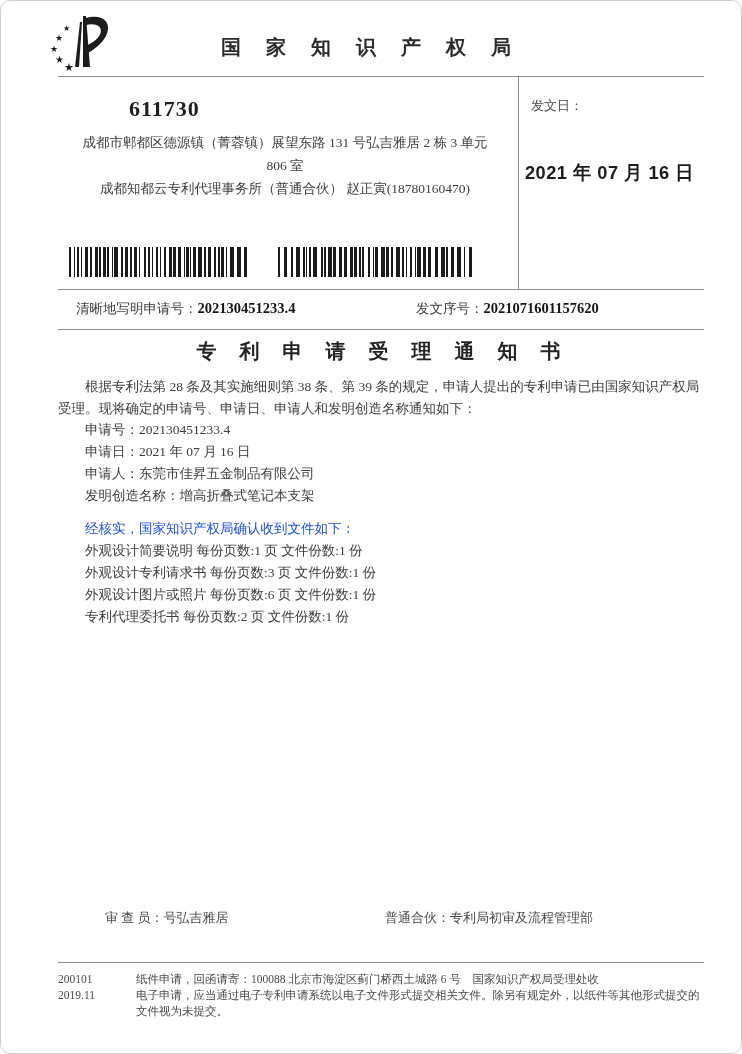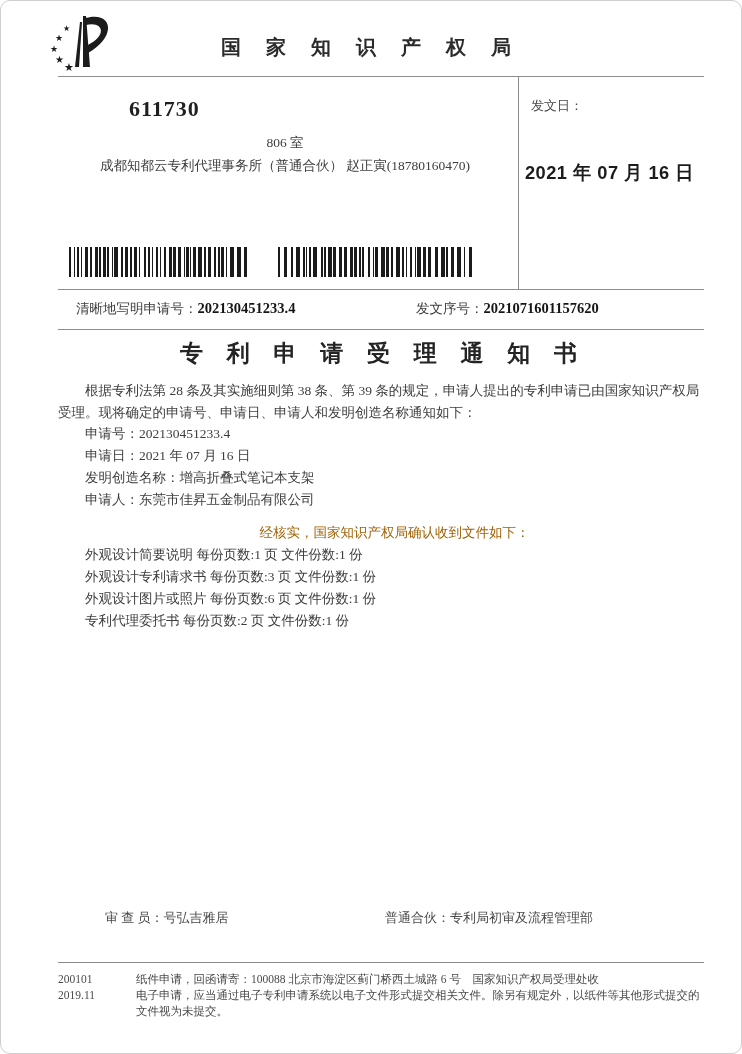--- a/index.html
+++ b/index.html
@@ -65,26 +65,26 @@
 
   
   .ref-row { position:absolute; top:299px; left:0; width:742px; font-size:13.5px; }
   .ref-app    { position:absolute; left:75px; }
   .ref-serial { position:absolute; left:415px;text-align:center; }
   .ref-row b  { font-size:14.5px; color:#161616; font-weight:bold; }
 
   
   .body-flow { position:absolute; top:335px; left:57px; width:646px; }
   .notice-title {
-    text-align:center; font-size:23px; font-weight:bold;
+    text-align:center; font-size:20px; font-weight:bold;
     letter-spacing:9px; color:#242424; margin:2px 0 11px 4px;
   }
   .intro { font-size:13.5px; line-height:21.5px; text-indent:2em; color:#3d3d3d; }
   .field-line, .doc-line { font-size:13.5px; line-height:22px; padding-left:2em; color:#3d3d3d; }
-  .confirm-line { font-size:13.5px; line-height:22px; padding-left:2em; margin-top:11px; color:#a16207;text-align:center; }
+  .confirm-line { font-size:13.5px; line-height:22px; padding-left:2em; margin-top:11px; color:#1d4ed8; }
 
   
   .tips { position:absolute; top:714px; left:60px; width:644px; font-size:12px; line-height:22.5px; color:#474747; }
   .tips .tip-item { text-indent:2.5em; }
 
   
   .sig-row { position:absolute; top:908px; left:0; width:742px; font-size:13px; color:#4a4a4a; }
   .sig-examiner   { position:absolute; left:104px; }
   .sig-department { position:absolute; left:384px; }
 
@@ -115,20 +115,21 @@
     </g>
   </svg>
   <div class="agency-title">国 家 知 识 产 权 局</div>
 
   <div class="rule rule-top"></div>
   <div class="v-divider"></div>
   <div class="rule rule-mid"></div>
 
   <div class="postal-code">611730</div>
   <div class="address-block">
+    <div>成都市郫都区德源镇（菁蓉镇）展望东路 131 号弘吉雅居 2 栋 3 单元</div>
     <div>806 室</div>
     <div>成都知都云专利代理事务所（普通合伙）  赵正寅(18780160470)</div>
   </div>
 
   <div class="dispatch-label">发文日：</div>
   <div class="dispatch-date">2021 年 07 月 16 日</div>
 
   <div class="barcode barcode-1">
       <span style="left:0.00%;width:1.33%"></span>
       <span style="left:2.67%;width:0.70%"></span>
@@ -222,22 +223,22 @@
     </span>
   </div>
   <div class="rule rule-ref"></div>
 
   <div class="body-flow">
     <div class="notice-title">专 利 申 请 受 理 通 知 书</div>
     <p class="intro">根据专利法第 28 条及其实施细则第 38 条、第 39 条的规定，申请人提出的专利申请已由国家知识产权局受理。现将确定的申请号、申请日、申请人和发明创造名称通知如下：</p>
 
     <div class="field-line"><span>申请号：</span><span>202130451233.4</span></div>
     <div class="field-line"><span>申请日：</span><span>2021 年 07 月 16 日</span></div>
+    <div class="field-line"><span>申请人：</span><span>东莞市佳昇五金制品有限公司</span></div>
     <div class="field-line"><span>发明创造名称：</span><span>增高折叠式笔记本支架</span></div>
-    <div class="field-line"><span>申请人：</span><span>东莞市佳昇五金制品有限公司</span></div>
 
     <div class="confirm-line">经核实，国家知识产权局确认收到文件如下：</div>
     <div class="doc-line">外观设计简要说明 每份页数:1 页  文件份数:1 份</div>
     <div class="doc-line">外观设计专利请求书 每份页数:3 页  文件份数:1 份</div>
     <div class="doc-line">外观设计图片或照片 每份页数:6 页  文件份数:1 份</div>
     <div class="doc-line">专利代理委托书 每份页数:2 页  文件份数:1 份</div>
   </div>
 
 
   <div class="sig-row">

